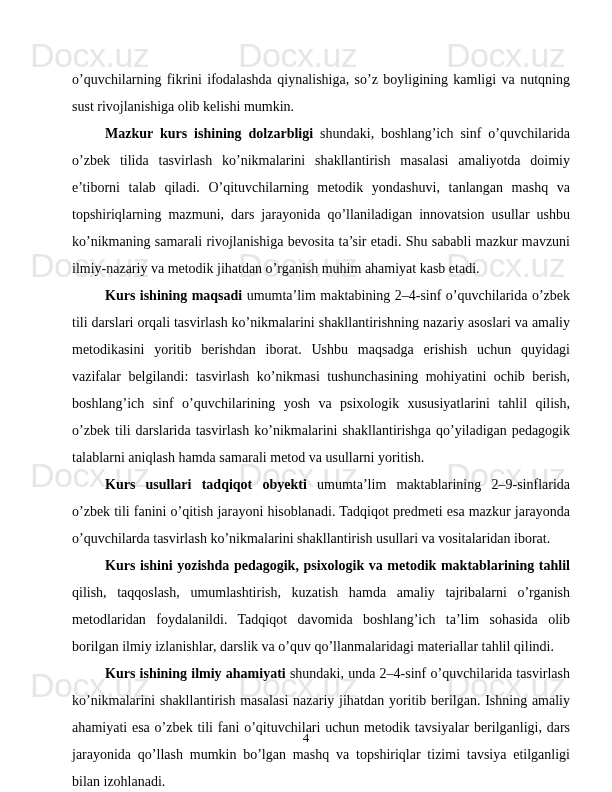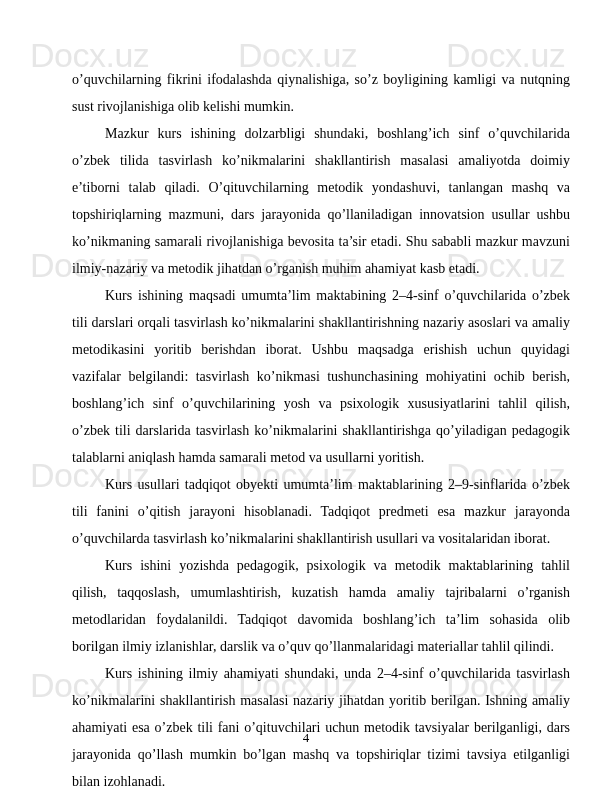--- a/index.html
+++ b/index.html
@@ -60,21 +60,21 @@
     text-align: justify;
     text-justify: inter-word;
     text-indent: 0;
     -webkit-hyphens: none;
     hyphens: none;
   }
   p.para.indented {
     text-indent: 33px;
   }
   .lead {
-    font-weight: normal;
+    font-weight: bold;
   }
 
   
   #page-number {
     position: absolute;
     z-index: 3;
     left: 0;
     top: 730px;
     width: 612px;
     text-align: center;

